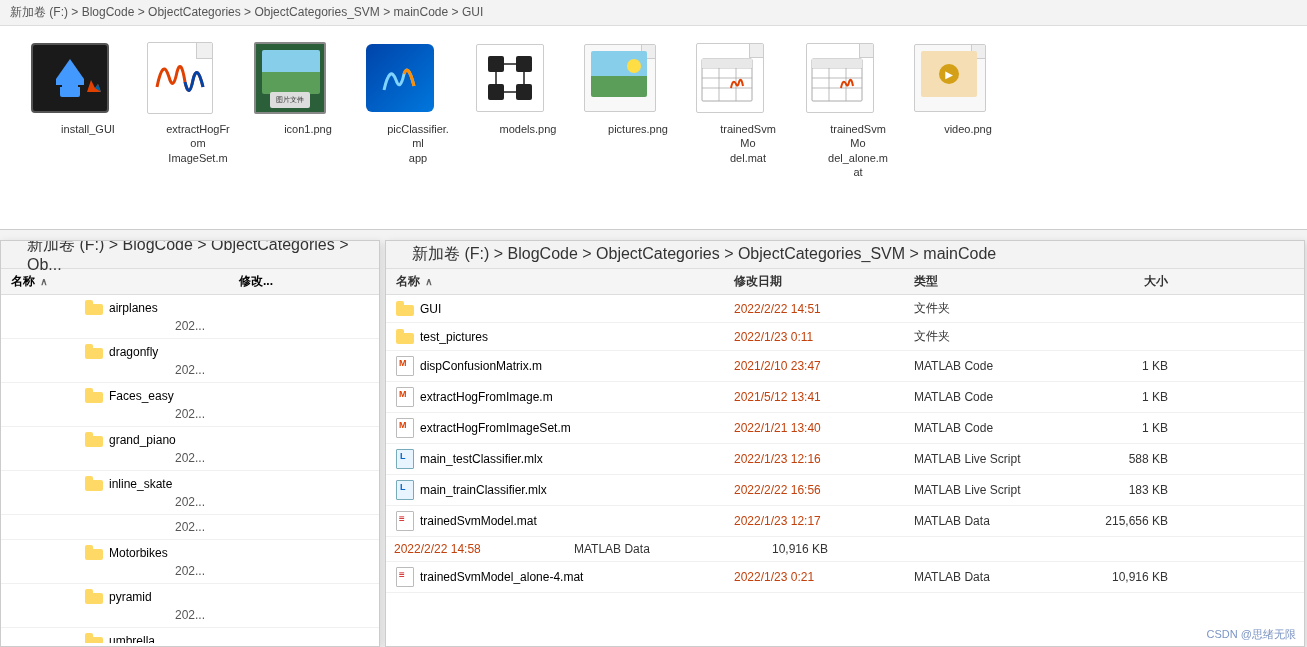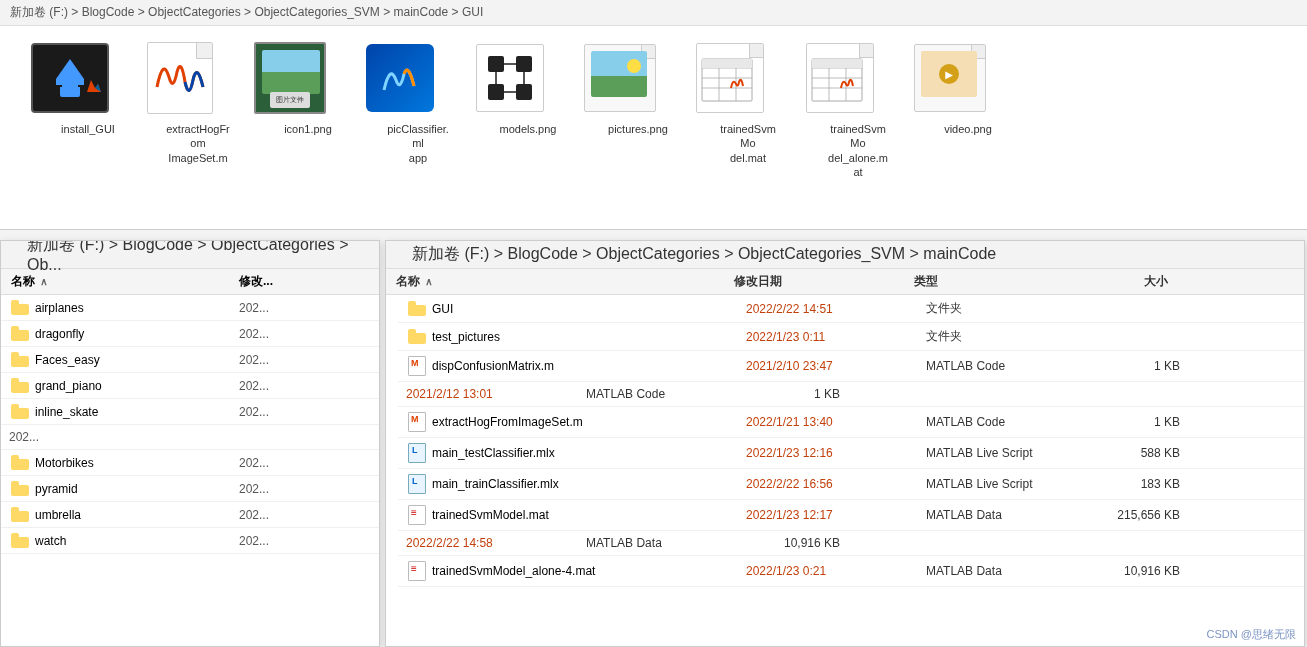--- a/index.html
+++ b/index.html
@@ -124,21 +124,20 @@
     .col-type { width: 170px; padding: 2px 8px; font-weight: 600; }
     .col-size { width: 100px; padding: 2px 8px; font-weight: 600; text-align: right; }
 
     .file-row {
       display: flex;
       flex-direction: row;
       align-items: center;
       padding: 3px 0;
       border-bottom: 1px solid #f0f0f0;
       cursor: pointer;
-      margin-left: 12px;
     }
 
     .row-name {
       width: 340px;
       padding: 2px 10px;
       display: flex;
       align-items: center;
       gap: 6px;
       font-size: 12px;
     }
@@ -153,21 +152,21 @@
       flex-direction: row;
       border-bottom: 1px solid #ddd;
       background: #f5f5f5;
       padding: 2px 0;
     }
     .left-col-name { width: 230px; padding: 2px 10px; font-weight: 600; font-size: 12px; }
     .left-col-date { flex: 1; padding: 2px 8px; font-weight: 600; font-size: 12px; }
 
     .left-row {
       display: flex;
-      flex-direction: row;
+      flex-direction: column;
       align-items: center;
       padding: 3px 0;
       border-bottom: 1px solid #f0f0f0;
       cursor: pointer;
     }
     .left-row-name {
       width: 230px;
       padding: 2px 10px;
       display: flex;
       align-items: center;
@@ -607,21 +606,25 @@
       <div class="file-row">
     <div class="row-name">
       <span class="matlab-ico"></span>
       <span>dispConfusionMatrix.m</span>
     </div>
     <div class="row-date">2021/2/10 23:47</div>
     <div class="row-type">MATLAB Code</div>
     <div class="row-size">1 KB</div>
   </div>
       <div class="file-row">
-    <div class="row-date">2021/2/12 13:01</div>
+    <div class="row-name">
+      <span class="matlab-ico"></span>
+      <span>extractHogFromImage.m</span>
+    </div>
+    <div class="row-date">2021/5/12 13:41</div>
     <div class="row-type">MATLAB Code</div>
     <div class="row-size">1 KB</div>
   </div>
       <div class="file-row">
     <div class="row-name">
       <span class="matlab-ico"></span>
       <span>extractHogFromImageSet.m</span>
     </div>
     <div class="row-date">2022/1/21 13:40</div>
     <div class="row-type">MATLAB Code</div>

